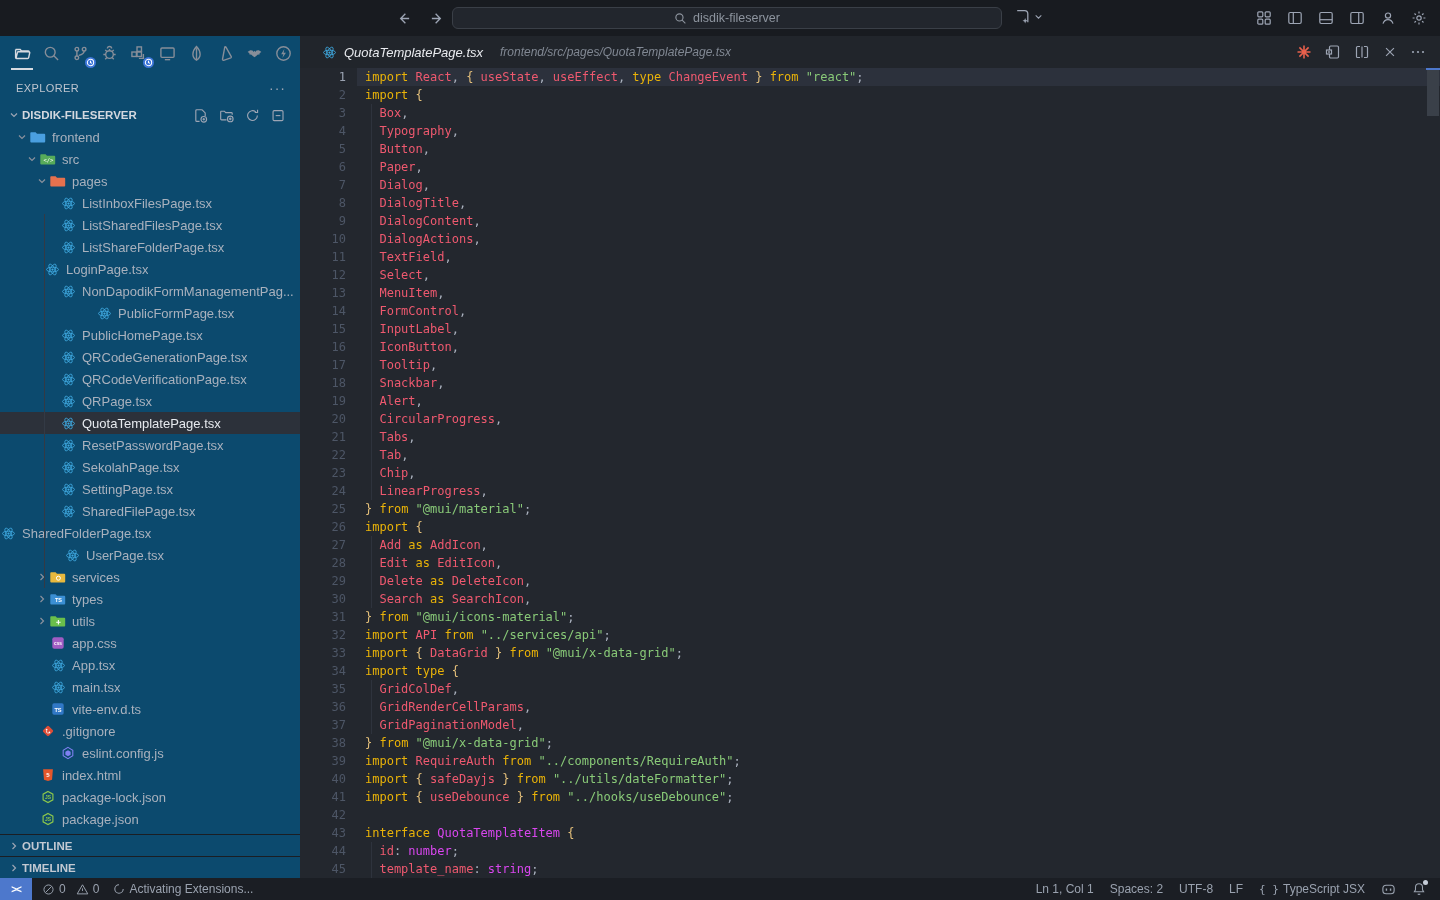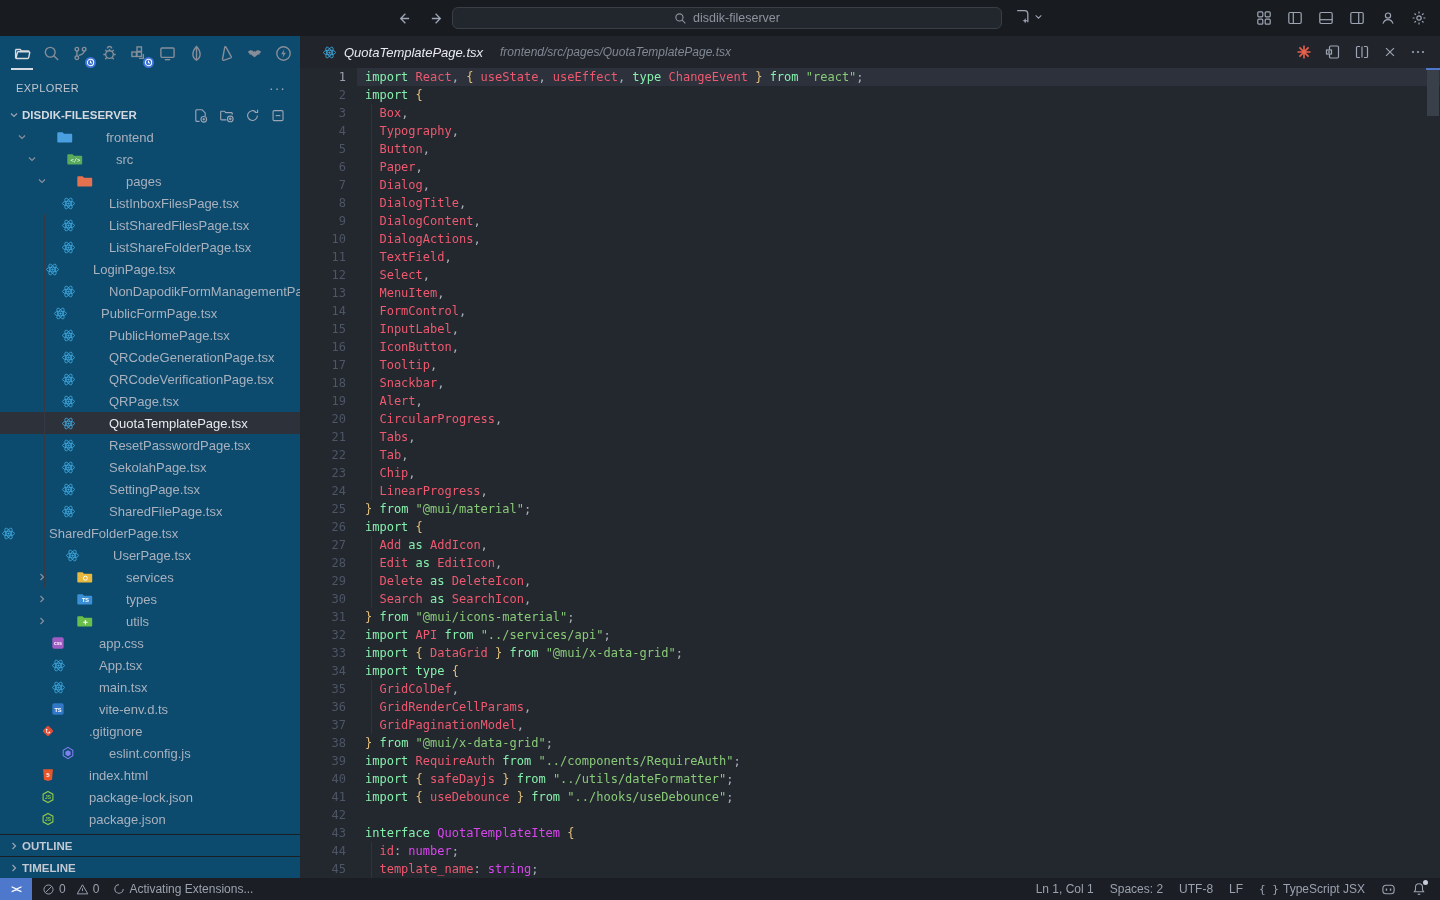--- a/index.html
+++ b/index.html
@@ -27,21 +27,21 @@
   .ab-item.active{color:#d7dae0;}
   .ab-item.active::after{content:"";position:absolute;left:3px;right:4px;bottom:-2px;height:2px;background:#d7dae0;}
   .badge{position:absolute;right:-1px;bottom:0px;width:11px;height:11px;border-radius:50%;background:#3d76d8;
     display:flex;align-items:center;justify-content:center;}
 
   
   .exp-header{position:absolute;left:0;top:36px;width:300px;height:32px;display:flex;align-items:center;
     padding:0 14px 0 16px;color:#bfc5cf;font-size:11px;letter-spacing:.4px;}
   .exp-header .more{margin-left:auto;color:#9da5b4;font-size:14px;letter-spacing:1px;}
   .tree{position:absolute;left:0;top:68px;width:300px;height:766px;overflow:hidden;font-size:13px;color:#a9b1bd;}
-  .trow{height:22px;display:flex;align-items:center;white-space:nowrap;position:relative;gap:27px;}
+  .trow{height:22px;display:flex;align-items:center;white-space:nowrap;position:relative;}
   .trow.sel{background:#2c313a;color:#e6e9ee;}
   .trow .chev{width:16px;height:16px;flex:none;display:flex;align-items:center;justify-content:center;color:#8a919d;}
   .trow .chev.down svg{transform:rotate(90deg);}
   .ticon{width:16px;height:16px;flex:none;margin-right:6px;display:flex;align-items:center;justify-content:center;}
   .tlabel{overflow:hidden;text-overflow:clip;}
   .root-row{height:22px;display:flex;align-items:center;padding-left:6px;color:#d4d8df;font-weight:bold;font-size:11.5px;}
   .root-row .chev{width:16px;height:16px;display:flex;align-items:center;justify-content:center;color:#9da5b4;}
   .root-actions{margin-left:auto;margin-right:14px;display:flex;gap:11px;color:#9da5b4;}
   .indent-guide{position:absolute;left:44px;top:110px;width:1px;height:374px;background:#333a45;}
   .bottom-sections{position:absolute;left:0;bottom:0;width:300px;}
@@ -55,21 +55,21 @@
   .tab-path{color:#818893;font-size:12px;font-style:italic;margin-left:10px;}
   .tab-actions{margin-left:auto;display:flex;align-items:center;gap:13px;margin-right:14px;color:#9da5b4;}
 
   
   .code{position:absolute;left:0;top:32px;right:0;bottom:0;font-family:"DejaVu Sans Mono", monospace;font-size:12px;line-height:18px;}
   .cline{height:18px;display:flex;white-space:pre;position:relative;}
   .cline.cur::before{content:"";position:absolute;left:57px;right:0;top:0;bottom:0;background:#2c313c;}
   .lnum{width:46px;text-align:right;color:#4d5666;flex:none;position:relative;z-index:1;}
   .cline.cur .lnum{color:#9aa2b1;}
   .ltext{padding-left:19px;position:relative;z-index:1;color:#abb2bf;}
-  .tk-k{color:#86efac;} .tk-i{color:#ef596f;} .tk-s{color:#89ca78;} .tk-b{color:#e5c07b;}
+  .tk-k{color:#eab308;} .tk-i{color:#ef596f;} .tk-s{color:#89ca78;} .tk-b{color:#e5c07b;}
   .tk-t{color:#d946ef;} .tk-p{color:#abb2bf;}
   .cguide{position:absolute;left:71px;width:1px;background:#2e333d;z-index:0;}
   .scrollbar{position:absolute;right:0;top:32px;width:14px;bottom:0;}
   .sb-cursor{position:absolute;left:0;top:0;width:14px;height:2px;background:#4d78cc;}
   .sb-thumb{position:absolute;left:1px;top:2px;width:12px;height:46px;background:#3a4049;}
 
   
   .statusbar{position:absolute;left:0;bottom:0;width:1440px;height:22px;background:#1b1e24;display:flex;align-items:center;
     color:#9aa2af;font-size:12px;}
   .remote{width:32px;height:22px;background:#4d78cc;color:#fff;display:flex;align-items:center;justify-content:center;
@@ -372,21 +372,21 @@
             <span class="ticon">
               <svg width="15" height="15" viewBox="0 0 16 16" fill="none" stroke="#3fa9e0" stroke-width="0.9">
                 <ellipse cx="8" cy="8" rx="6.4" ry="2.5"></ellipse>
                 <ellipse cx="8" cy="8" rx="6.4" ry="2.5" transform="rotate(60 8 8)"></ellipse>
                 <ellipse cx="8" cy="8" rx="6.4" ry="2.5" transform="rotate(120 8 8)"></ellipse>
                 <circle cx="8" cy="8" r="1.2" fill="#3fa9e0" stroke="none"></circle>
               </svg>
             </span>
             <span class="tlabel">NonDapodikFormManagementPag...</span>
           </div>
-          <div class="trow" style="padding-left:52px">
+          <div class="trow" style="padding-left:96px">
             <span class="ticon">
               <svg width="15" height="15" viewBox="0 0 16 16" fill="none" stroke="#3fa9e0" stroke-width="0.9">
                 <ellipse cx="8" cy="8" rx="6.4" ry="2.5"></ellipse>
                 <ellipse cx="8" cy="8" rx="6.4" ry="2.5" transform="rotate(60 8 8)"></ellipse>
                 <ellipse cx="8" cy="8" rx="6.4" ry="2.5" transform="rotate(120 8 8)"></ellipse>
                 <circle cx="8" cy="8" r="1.2" fill="#3fa9e0" stroke="none"></circle>
               </svg>
             </span>
             <span class="tlabel">PublicFormPage.tsx</span>
           </div>

